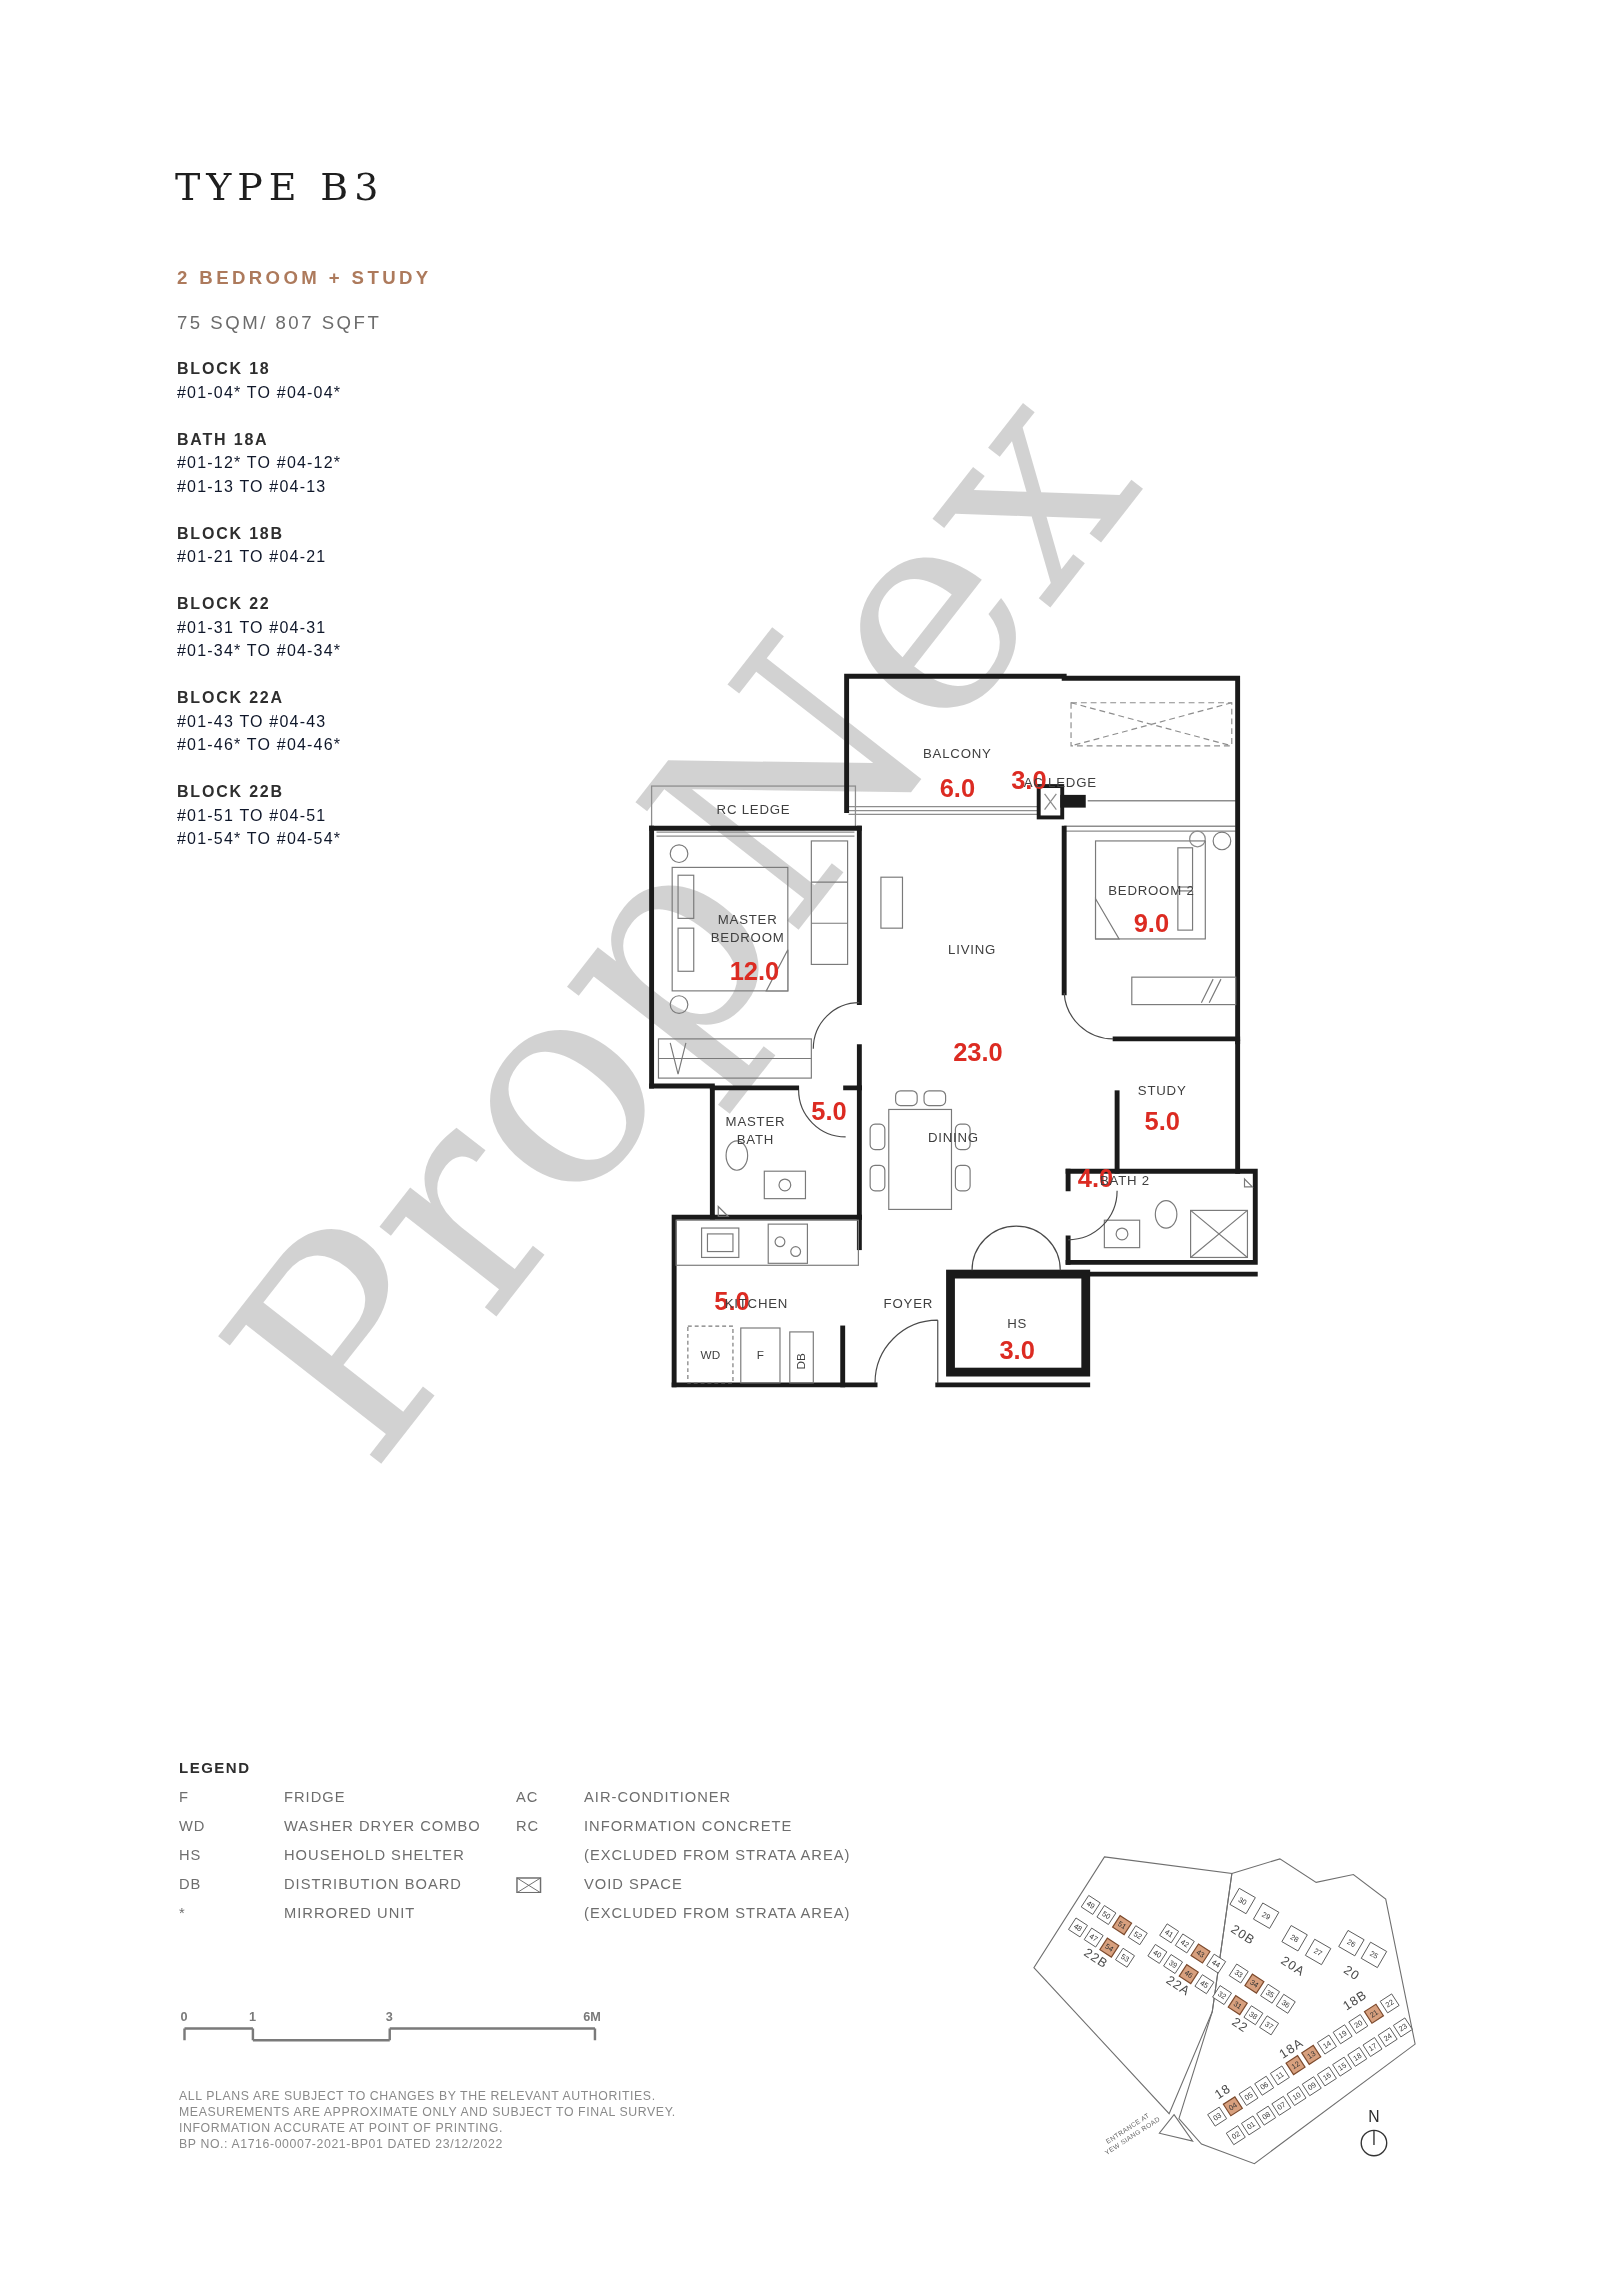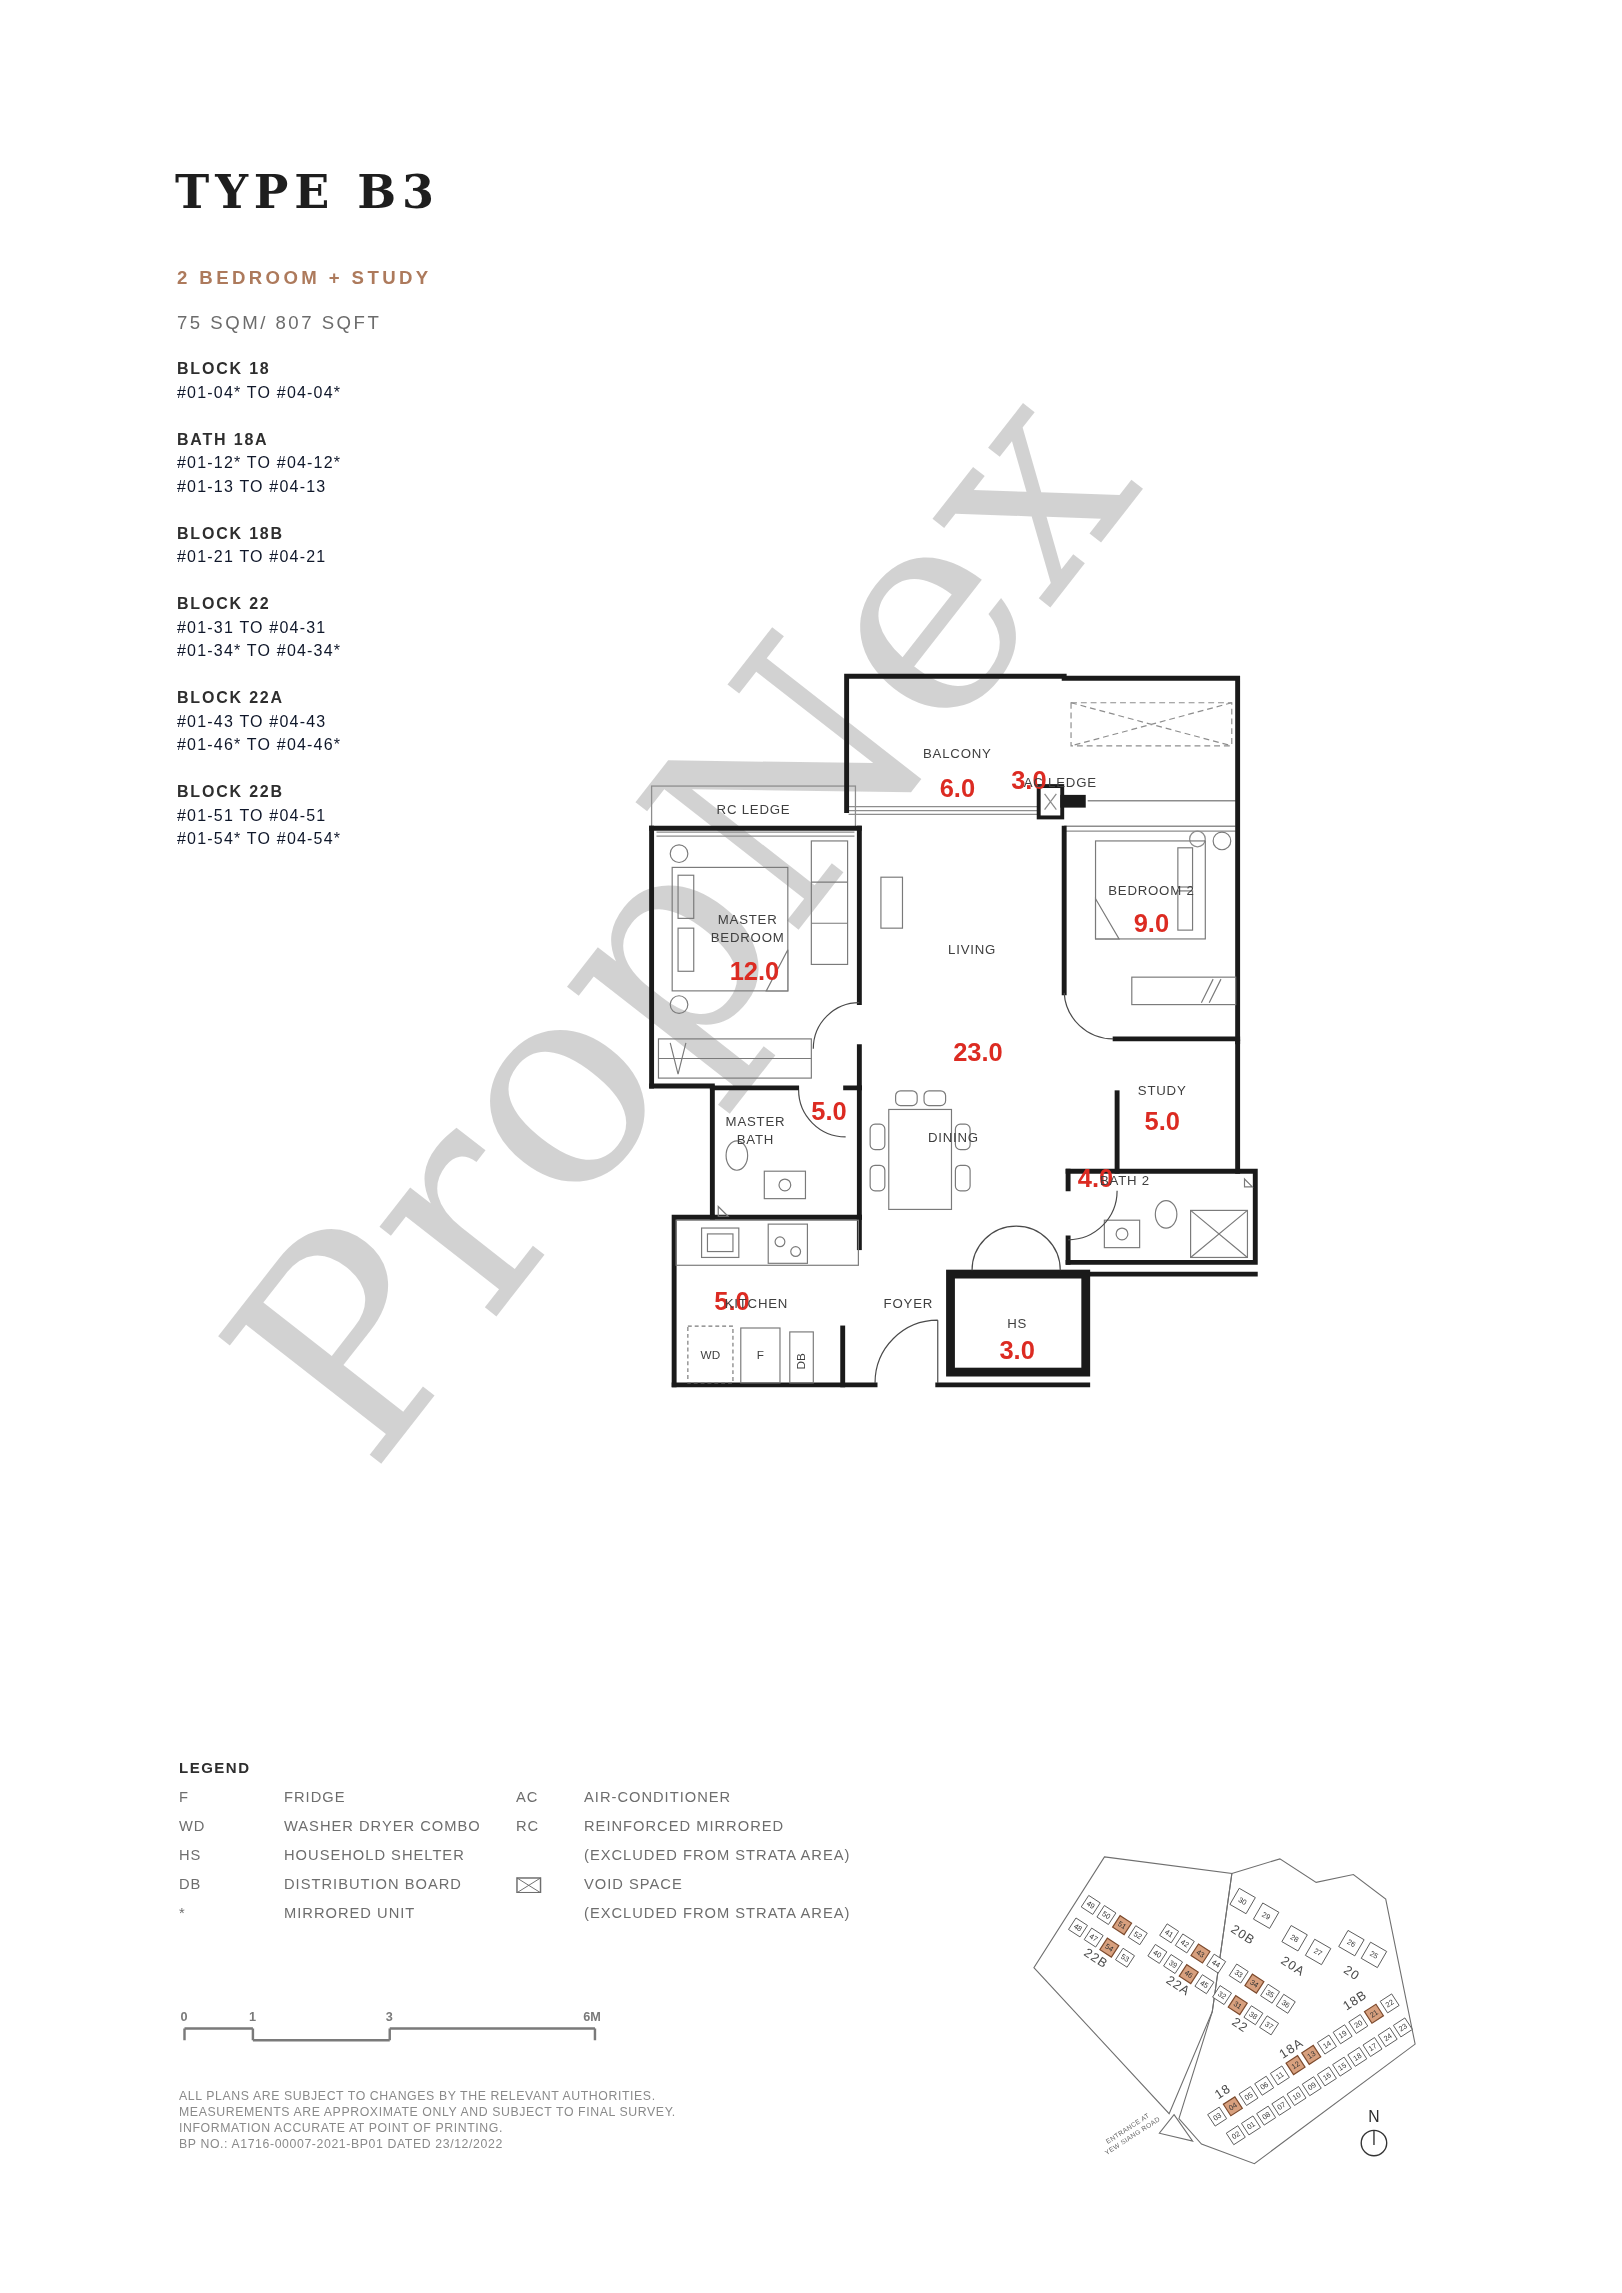--- a/index.html
+++ b/index.html
@@ -1,20 +1,20 @@
 <!DOCTYPE html>
 <html><head>
 <meta charset="utf-8">
 <style>
   html,body{margin:0;padding:0;background:#e8e8e8;}
   #page{position:relative;width:1622px;height:2294px;background:#ffffff;overflow:hidden;
         font-family:"Liberation Sans",sans-serif;}
   
-  .title{position:absolute;left:175px;top:165px;font-family:"DejaVu Serif",serif;font-weight:700;
-         font-size:46px;letter-spacing:5.9px;color:#1e1e1e;}
+  .title{position:absolute;left:175px;top:165px;font-family:"DejaVu Serif",serif;font-weight:400;
+         font-size:38px;letter-spacing:5.9px;color:#1e1e1e;}
   .subtitle{position:absolute;left:177px;top:267px;font-size:18.6px;font-weight:bold;
             letter-spacing:3.4px;color:#ad7a5c;}
   .area-line{position:absolute;left:177px;top:312px;font-size:18.6px;letter-spacing:2.5px;color:#6c6c6c;}
   
   .blocks{position:absolute;left:177px;top:357px;width:323px;}
   .block{margin-bottom:23.5px;}
   .block-name{font-size:16px;font-weight:bold;letter-spacing:1.8px;color:#2e2e2e;line-height:23.5px;}
   .block-range{font-size:16px;letter-spacing:1.2px;color:#0f172a;line-height:23.5px;}
   
   .watermark{position:absolute;left:294px;top:1250px;font-family:"DejaVu Serif",serif;
@@ -233,21 +233,21 @@
     <div class="legend-title">LEGEND</div>
     <div class="legend-grid">
       <span>F</span>
       <span>FRIDGE</span>
       <span>AC</span>
       <span>AIR-CONDITIONER</span>
 
       <span>WD</span>
       <span>WASHER DRYER COMBO</span>
       <span>RC</span>
-      <span>REINFORCED MIRRORED</span>
+      <span>INFORMATION CONCRETE</span>
 
       <span>HS</span>
       <span>HOUSEHOLD SHELTER</span>
       <span></span>
       <span>(EXCLUDED FROM STRATA AREA)</span>
 
       <span>DB</span>
       <span>DISTRIBUTION BOARD</span>
       <span><svg class="void-icon" width="25.5" height="16.7" viewBox="0 0 26 17">
             <rect x="1" y="1" width="24" height="15" fill="none" stroke="#6e6e6e" stroke-width="1.5"></rect>

